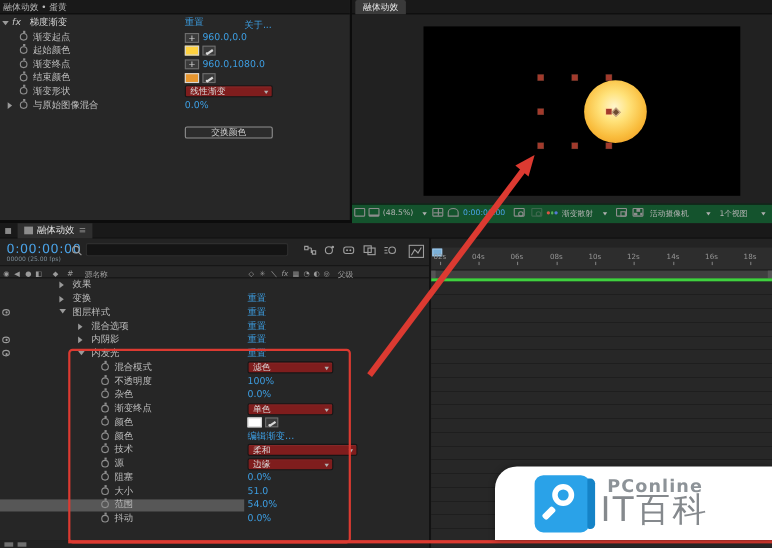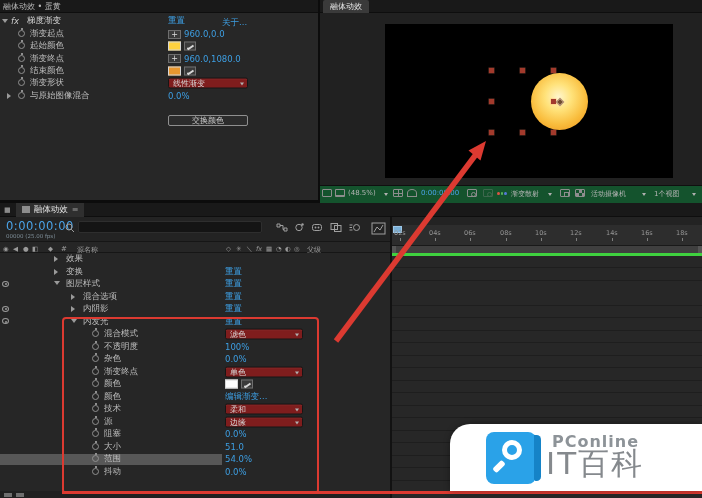--- a/index.html
+++ b/index.html
@@ -388,21 +388,21 @@
         <span class="stopwatch"></span>
         <span class="lbl l3">颜色</span>
         <span class="val2">
             <span class="blue">编辑渐变…</span>
           </span>
       </div>
       <div class="row">
         <span class="stopwatch"></span>
         <span class="lbl l3">技术</span>
         <span class="val2">
-            <span class="dd" style="width:78px"><span>柔和</span><span class="chev"></span></span>
+            <span class="dd" style="width:100px"><span>柔和</span><span class="chev"></span></span>
           </span>
       </div>
       <div class="row">
         <span class="stopwatch"></span>
         <span class="lbl l3">源</span>
         <span class="val2">
             <span class="dd" style="width:78px"><span>边缘</span><span class="chev"></span></span>
           </span>
       </div>
       <div class="row">

